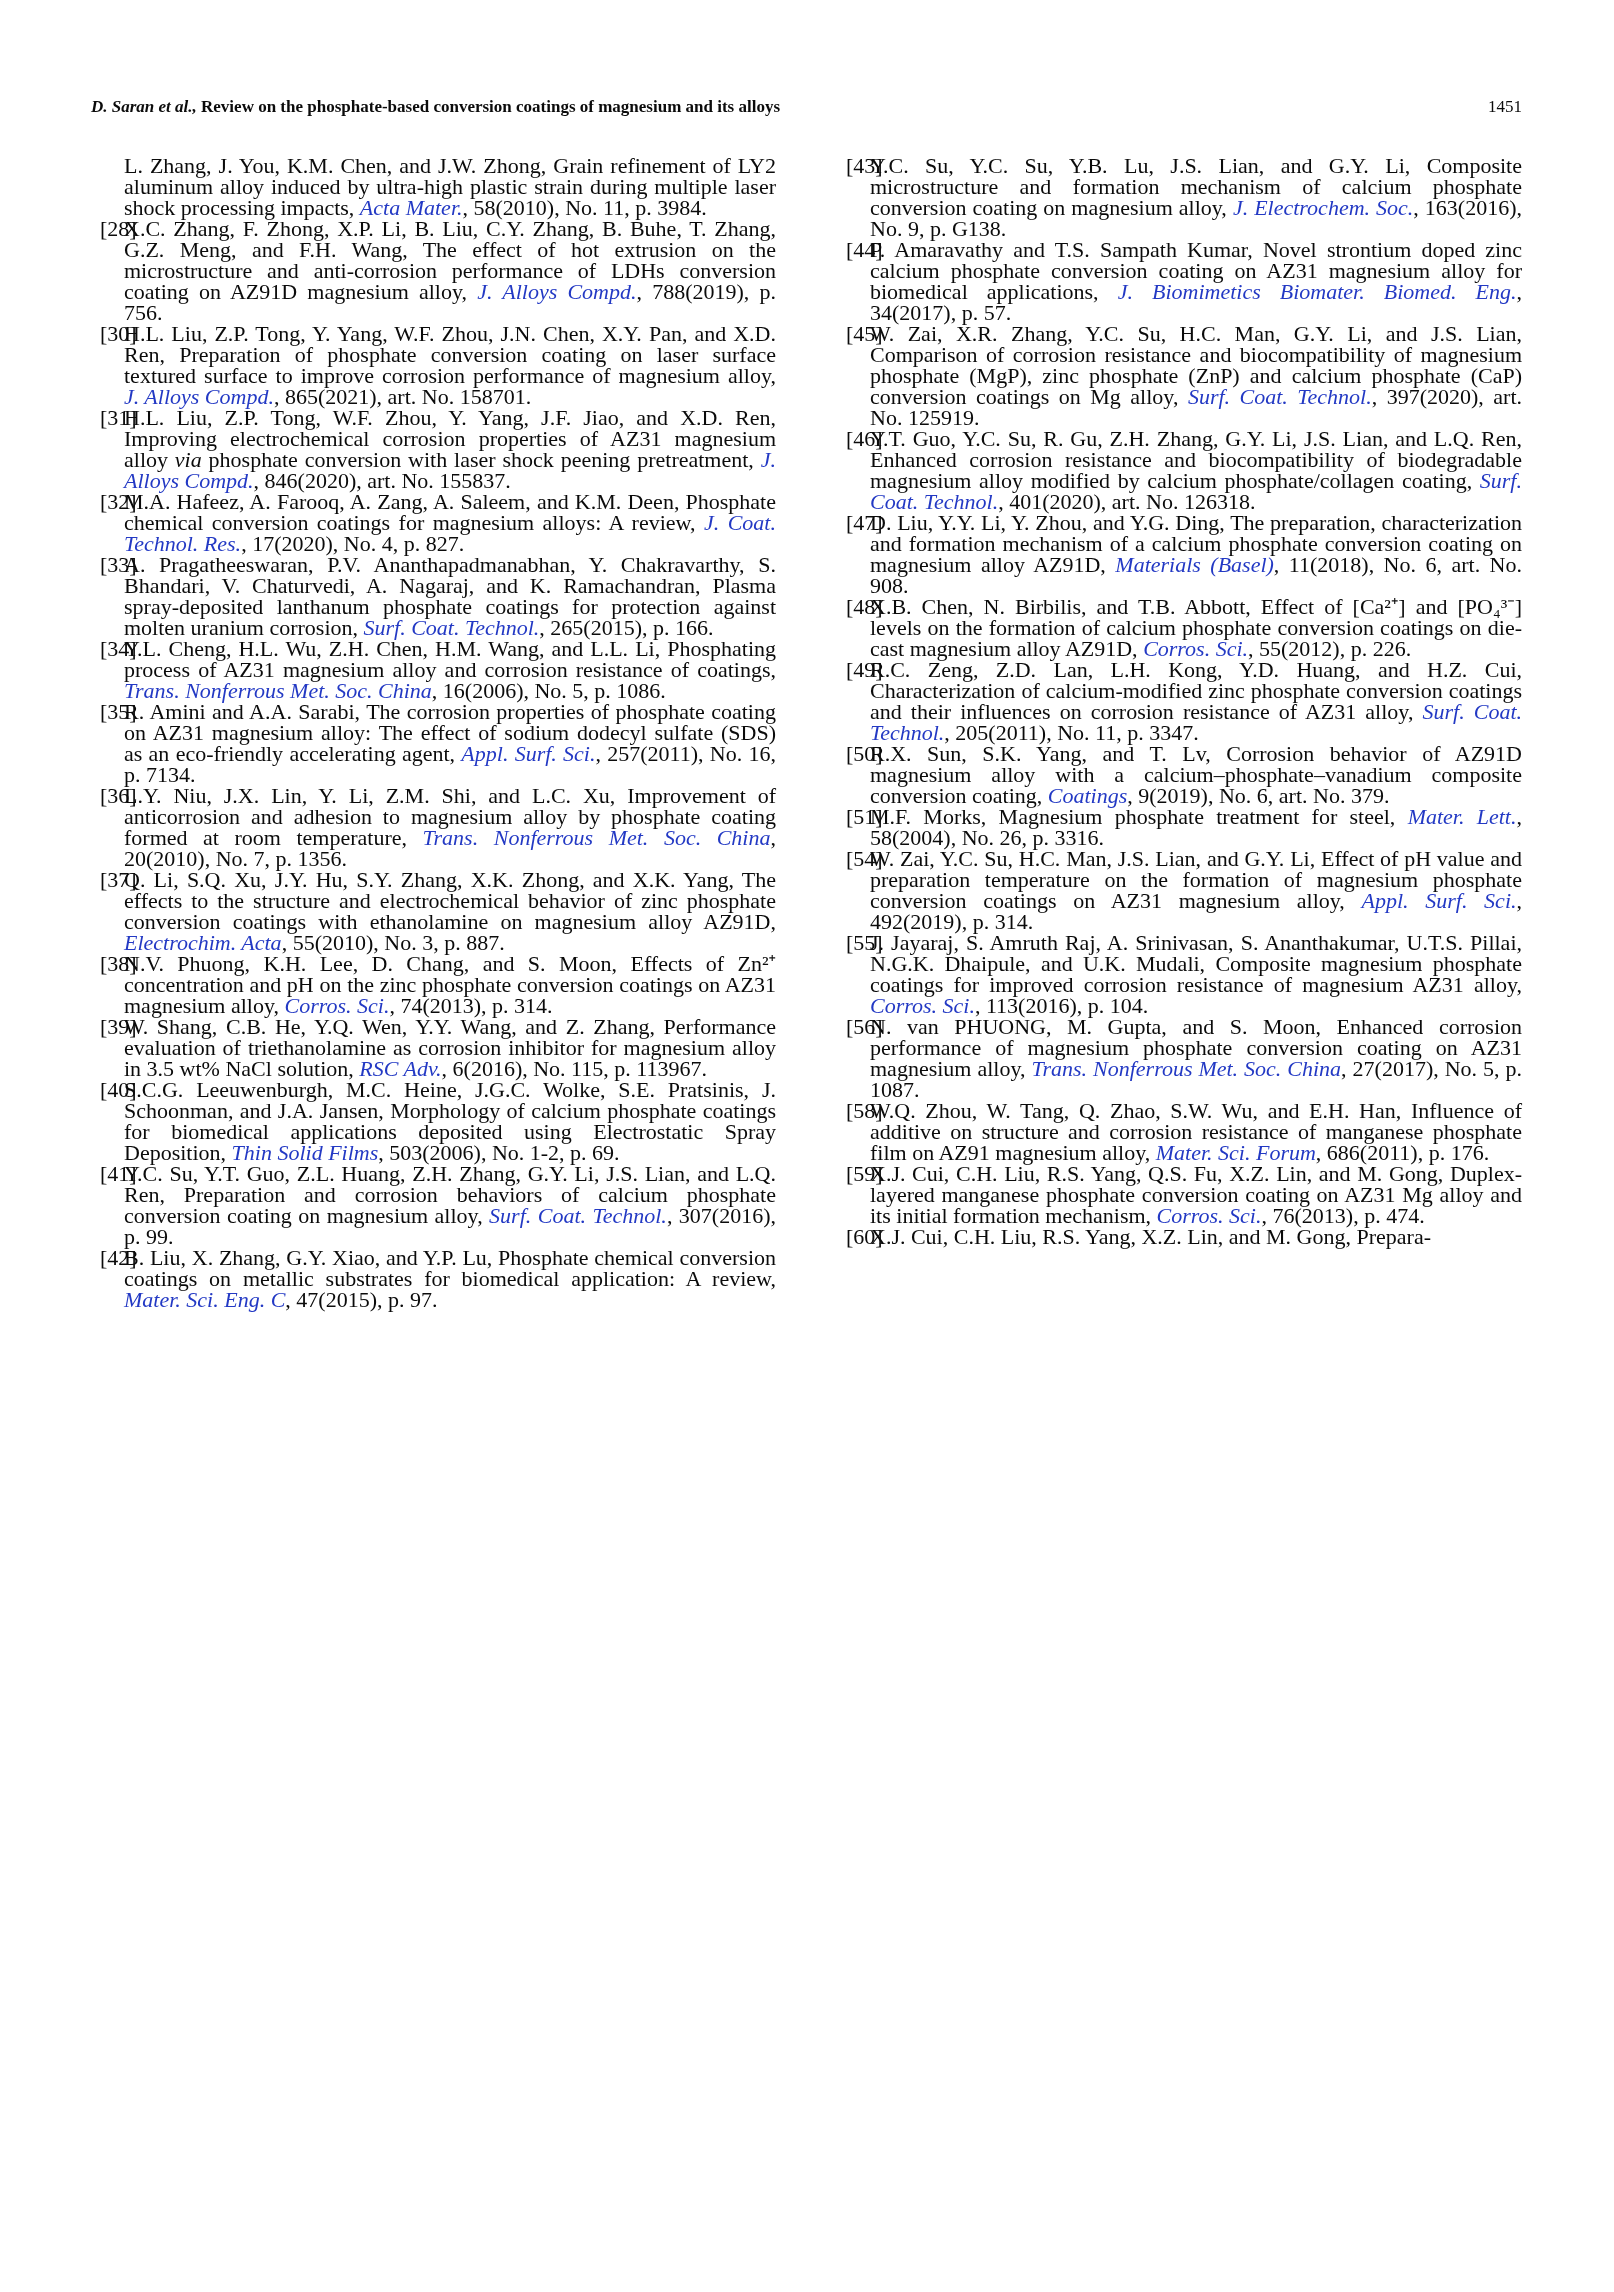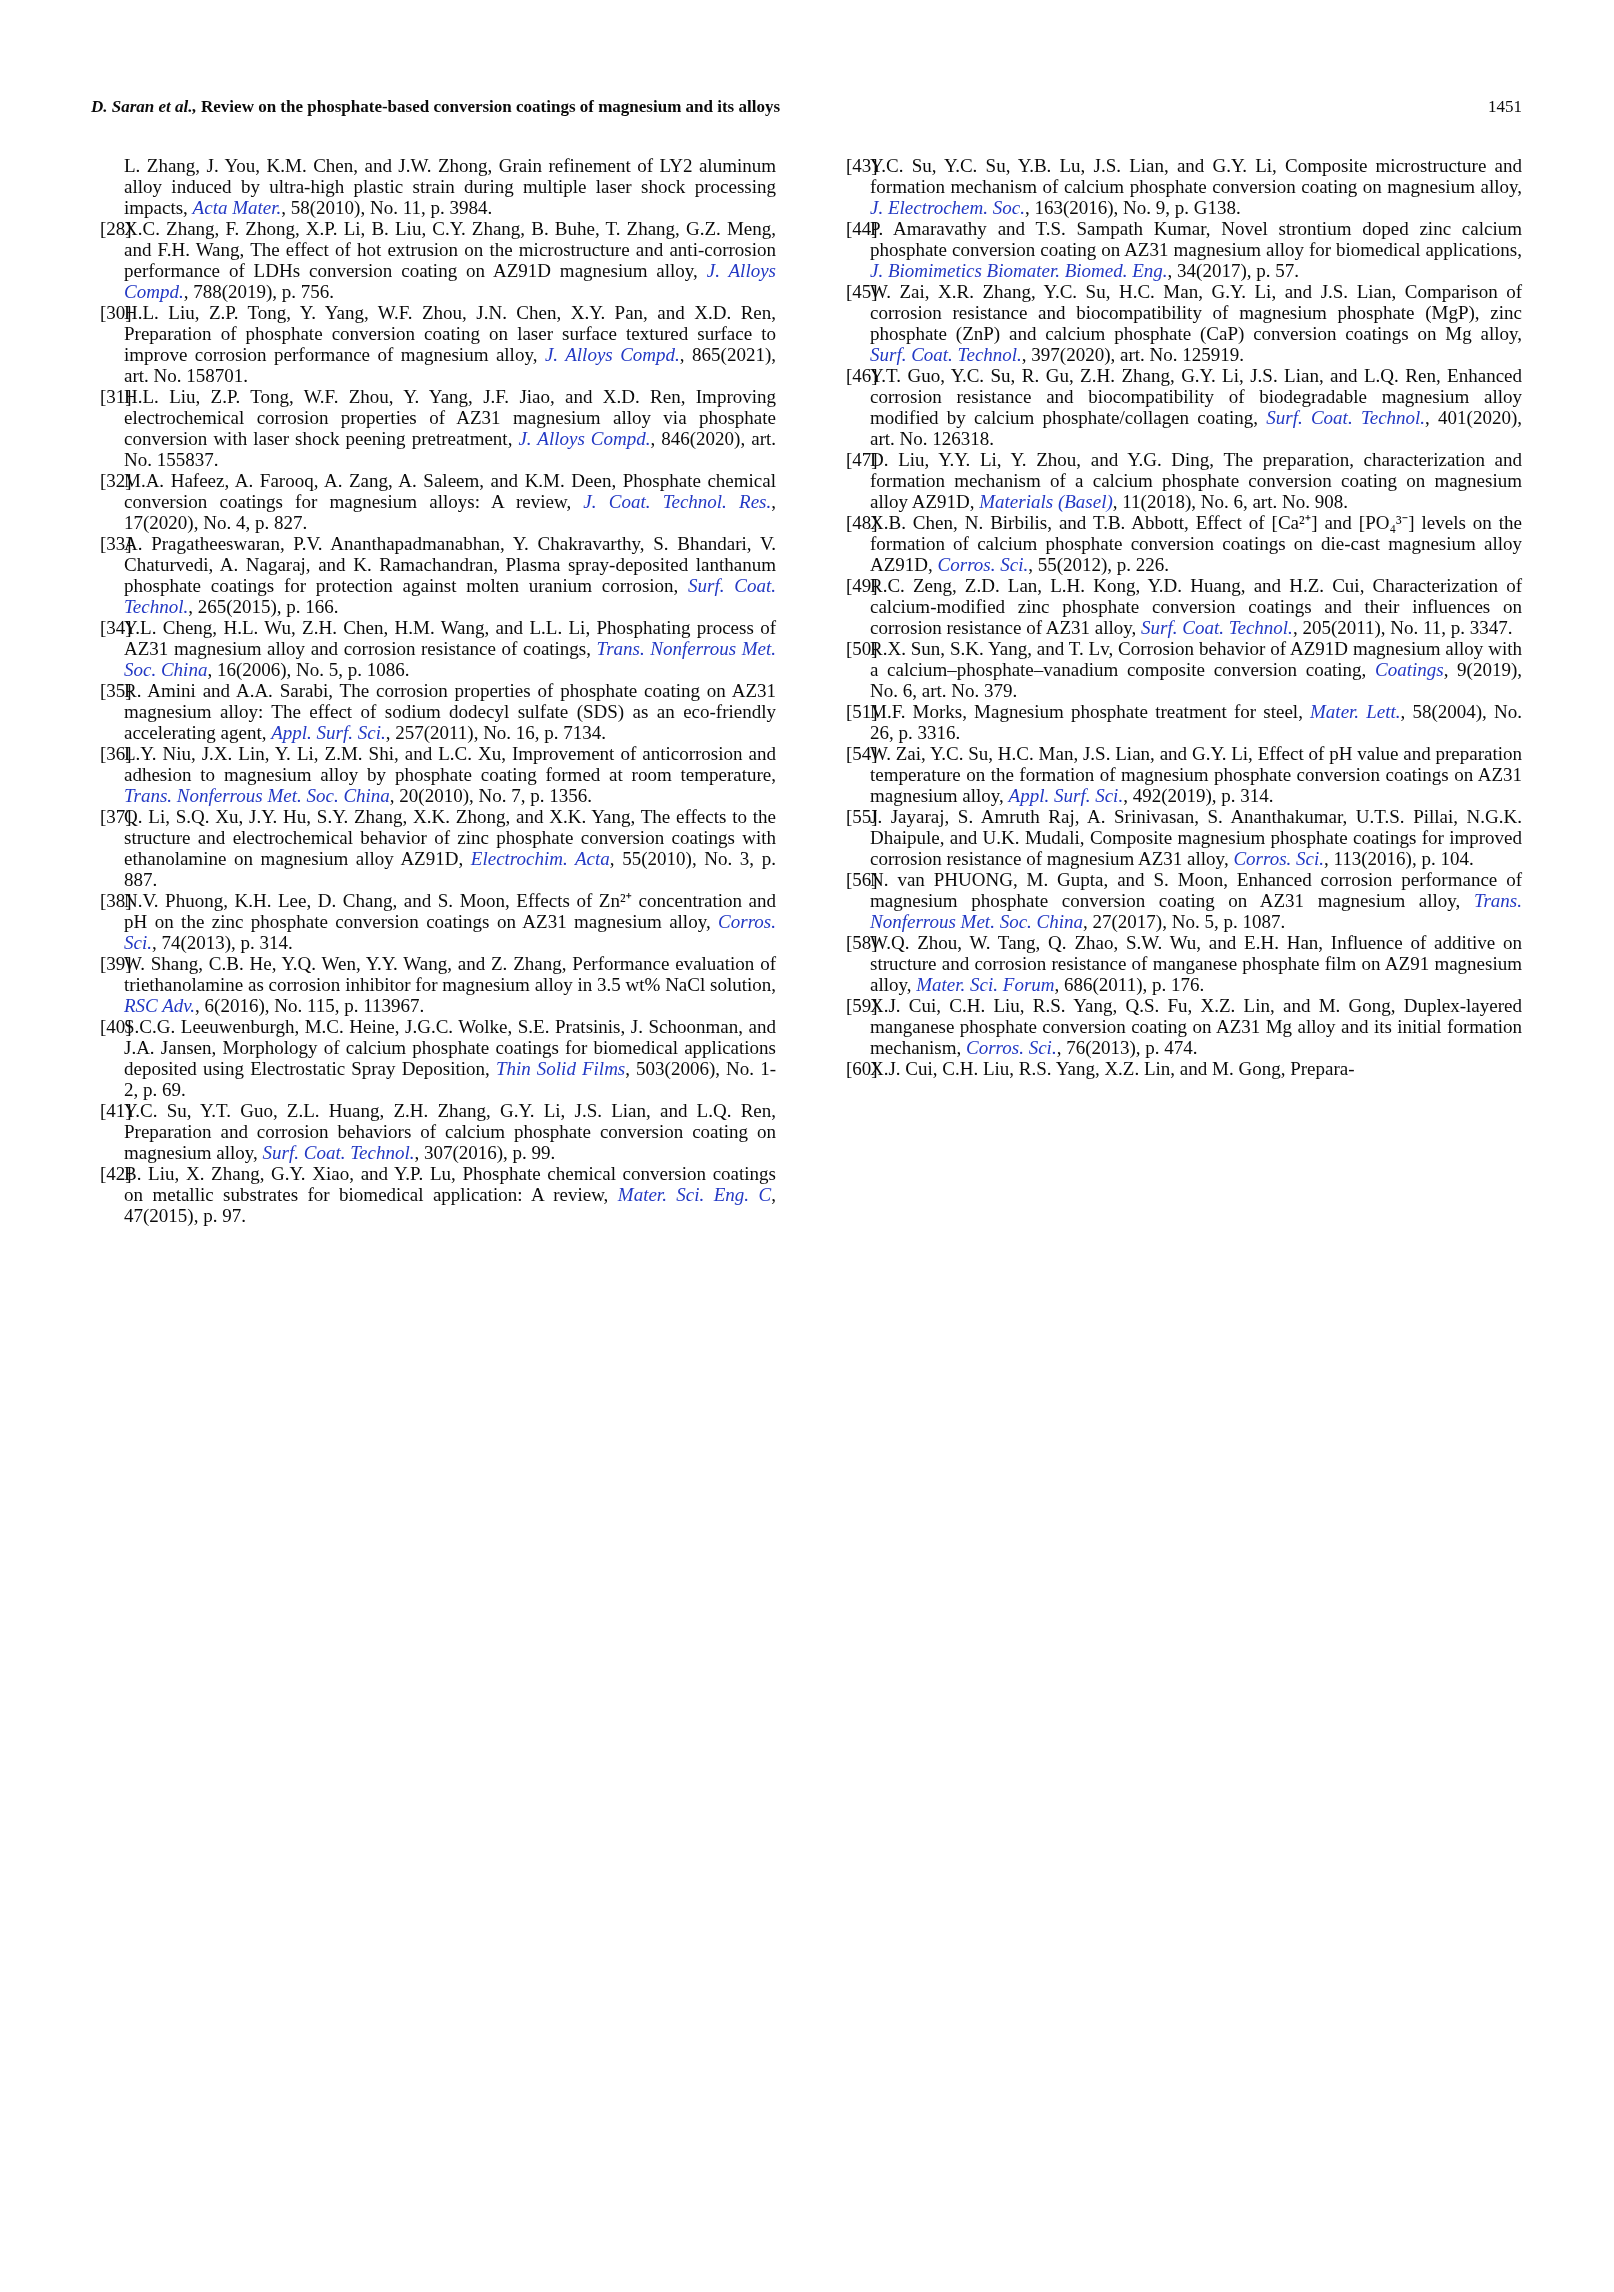--- a/index.html
+++ b/index.html
@@ -21,28 +21,28 @@
     line-height:21.6px;
     margin-bottom:37px;
   }
   .head-left { font-weight:bold; }
   .head-authors { font-style:italic; font-weight:bold; }
   .head-title { font-weight:bold; }
   .page-num { font-weight:normal; }
   .columns { display:flex; gap:61px; }
   .col {
     flex:1 1 0;
-    font-size:19px;
+    font-size:22px;
     line-height:21px;
     text-align:justify;
   }
   .ref { position:relative; padding-left:33px; margin:0; }
   .ref .num { position:absolute; left:9px; top:0; }
   .seg-journal { color:var(--link, #2339c4); font-style:italic; }
-  .seg-italic { }
+  .seg-italic { font-style:italic; }
 </style>
 </head>
 <body>
 
 <div class="page">
   <div class="header">
     <div class="head-left">
       <span class="head-authors">D. Saran et al.,</span><span class="head-title"> Review on the phosphate-based conversion coatings of magnesium and its alloys</span>
     </div>
     <div class="page-num">1451</div>

